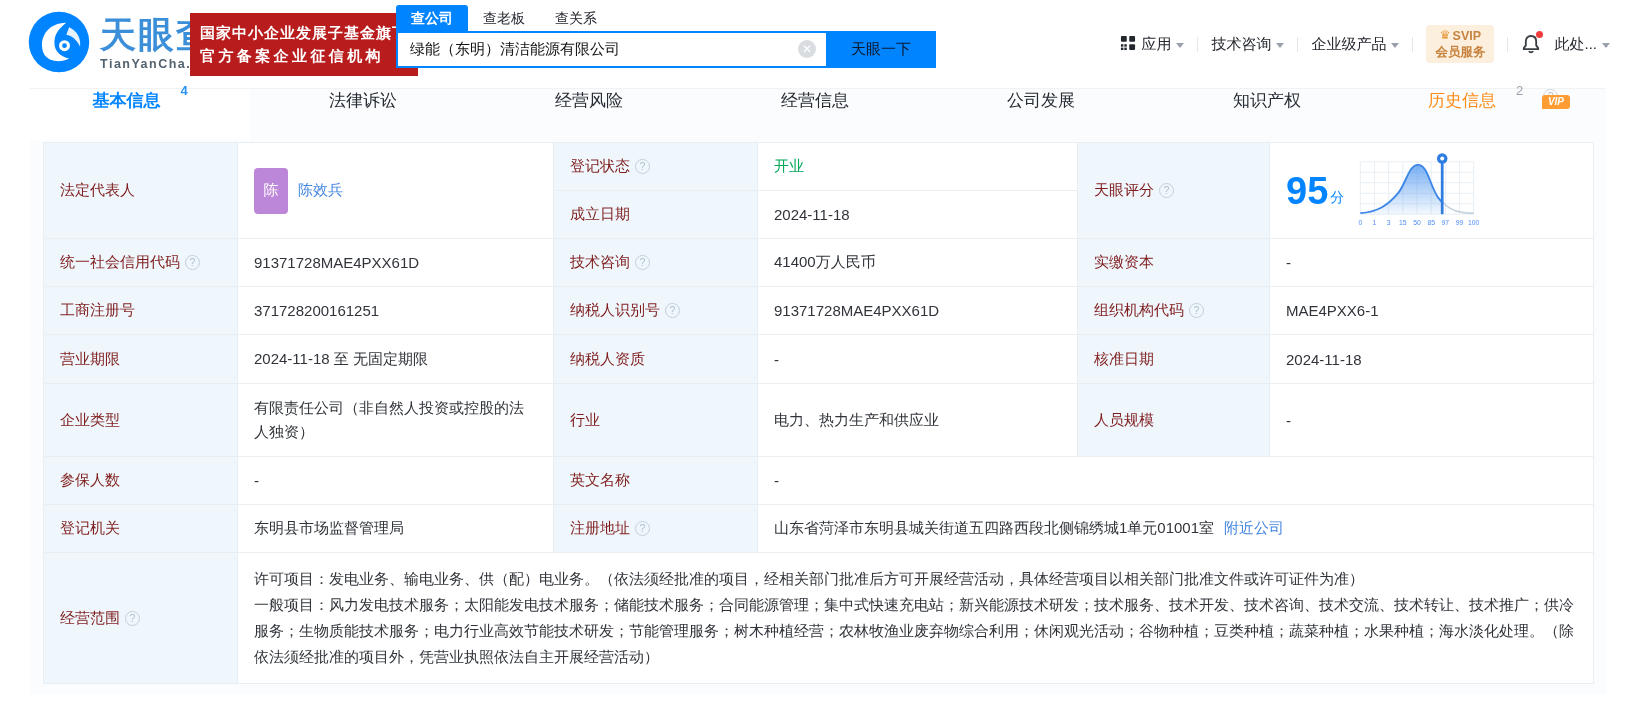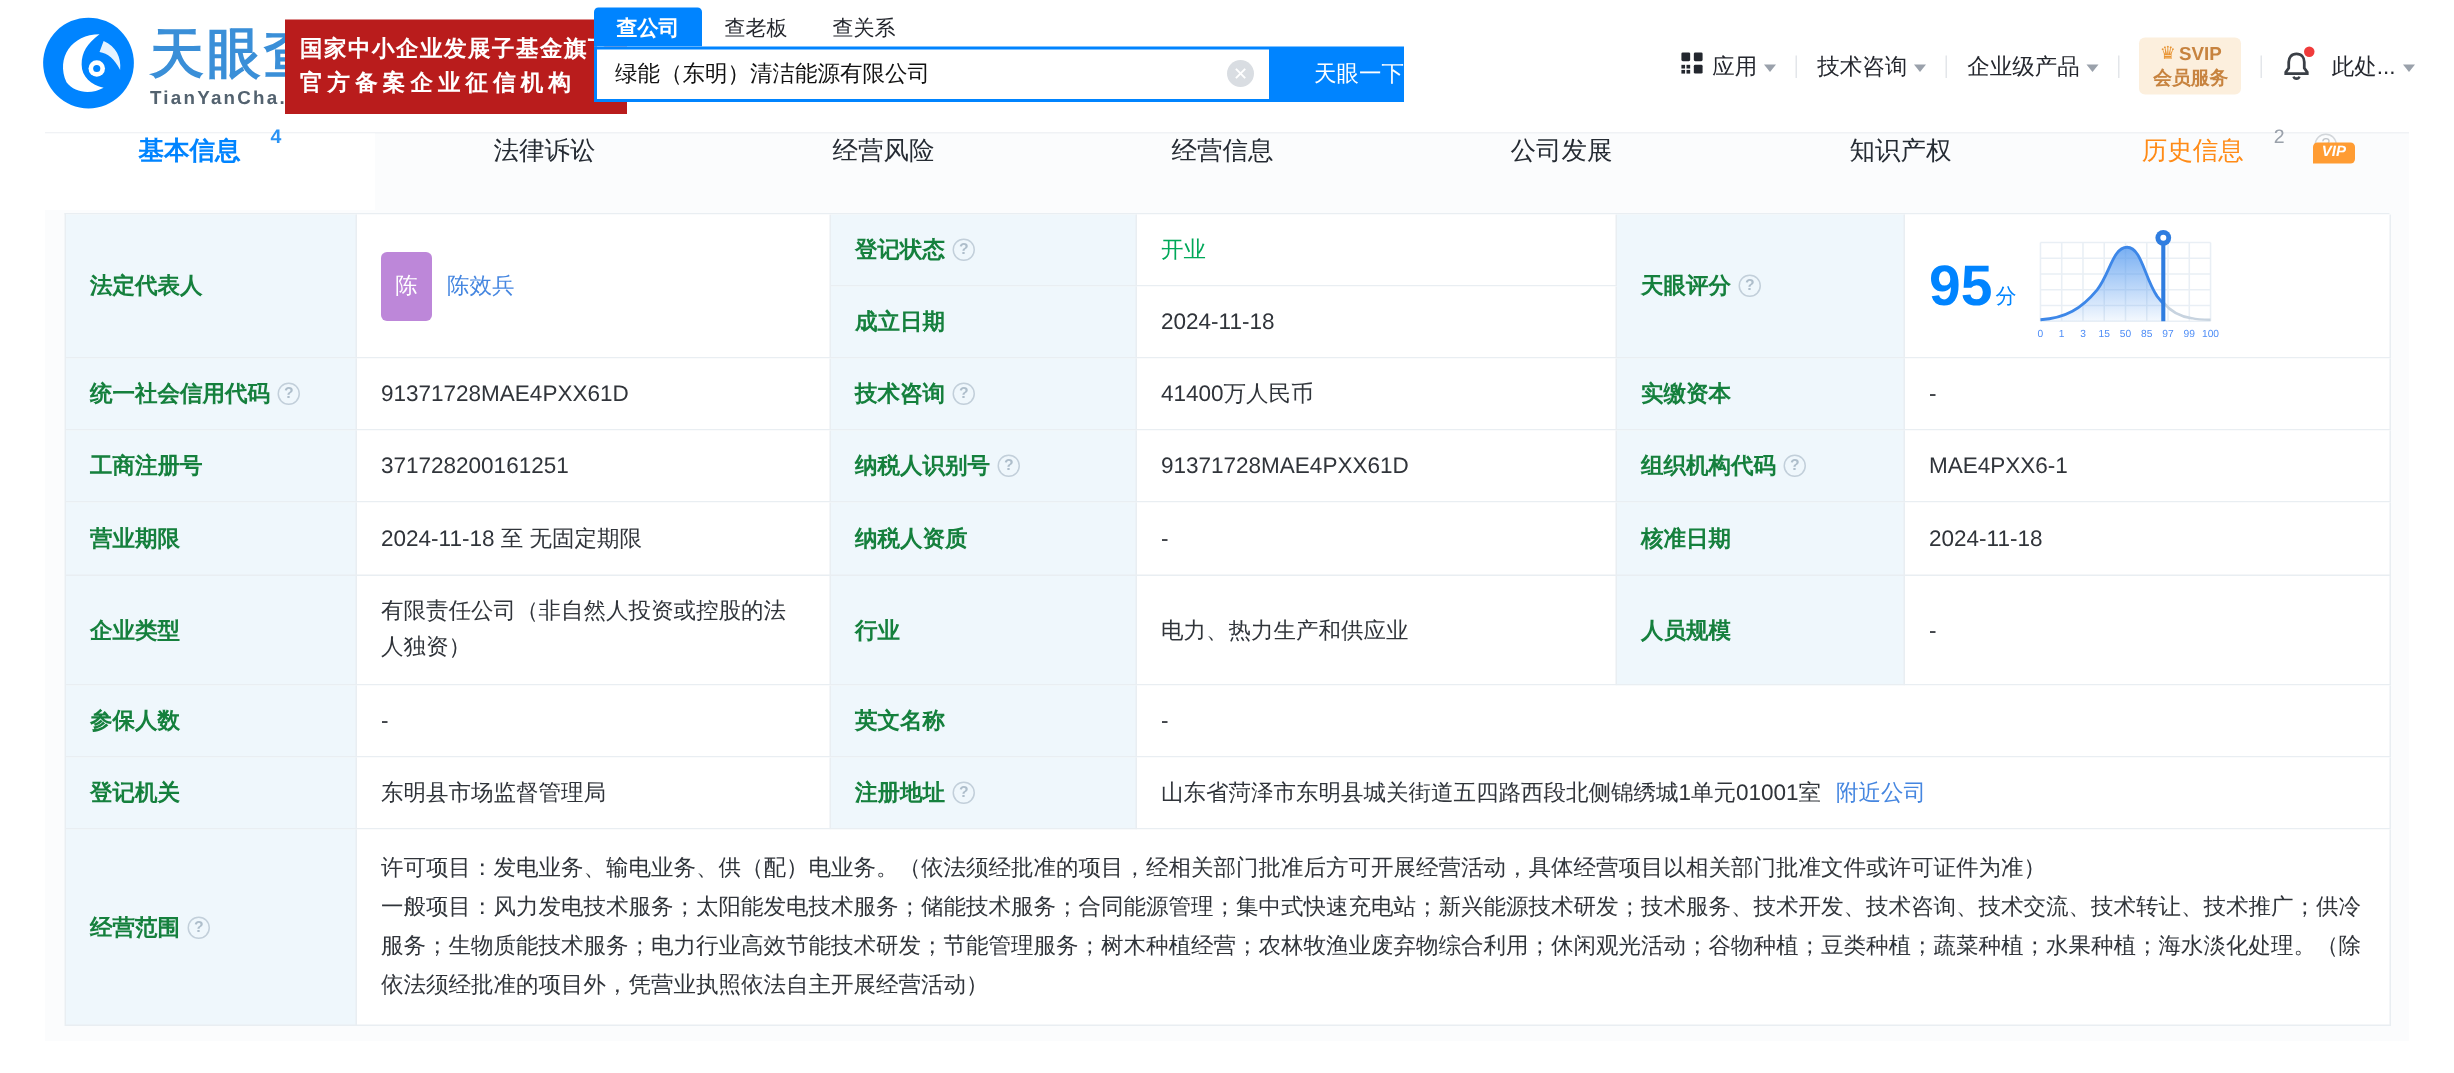--- a/index.html
+++ b/index.html
@@ -20,21 +20,21 @@
   .search-module { position:absolute; left:396px; top:4px; width:540px; }
   .search-tabs { display:flex; height:27px; align-items:flex-end; }
   .s-tab { padding:0 15px; font-size:14px; color:#24272e; line-height:26px; cursor:pointer; }
   .s-tab.active { background:#0084ff; color:#fff; border-radius:3px 3px 0 0; font-weight:bold; }
   .search-row { display:flex; height:37px; }
   .search-box { position:relative; flex:1; }
   .search-box input { width:100%; height:100%; border:2px solid #0084ff; border-right:none;
     font-size:15px; padding:0 34px 0 12px; outline:none; color:#111; font-family:Liberation Serif, serif; }
   .clear-x { position:absolute; right:10px; top:9px; width:18px; height:18px; border-radius:50%;
     background:#d9dde2; color:#fff; font-size:12px; text-align:center; line-height:18px; cursor:pointer; }
-  .search-btn { width:90px; background:#0084ff; color:#ffffff; border:none; font-size:15px; cursor:pointer; font-family:inherit;text-align:right; }
+  .search-btn { width:110px; background:#0084ff; color:#0f172a; border:none; font-size:15px; cursor:pointer; font-family:inherit; }
 
   .nav { position:absolute; right:26px; top:24px; display:flex; align-items:center; gap:13px; height:40px; }
   .nav-item { display:flex; align-items:center; gap:5px; font-size:15px; color:#24272e; cursor:pointer; white-space:nowrap; }
   .caret { width:0; height:0; border-left:4.5px solid transparent; border-right:4.5px solid transparent;
     border-top:5px solid #9aa1ab; margin-top:2px; }
   .nav-divider { width:1px; height:15px; background:#e3e6ea; }
   .svip-badge { background:#fcefdd; border-radius:4px; padding:3px 9px; line-height:1.3; text-align:center; cursor:pointer; }
   .svip-badge .t { font-size:12.5px; font-weight:bold; color:#c7833f; display:flex; align-items:center; gap:2px; justify-content:center;}
   .svip-badge .b { font-size:12.5px; font-weight:bold; color:#c7833f; }
   .crown { color:#e89433; font-size:12px; }
@@ -58,21 +58,21 @@
   .q-icon::after { content:"?"; }
   .tab .q-icon { border-color:#d2d6da; color:#c0c4c9; }
 
   .table-wrap { padding:2px 13px 0; }
   .grid { display:grid; width:1550px; background:#fff;
     grid-template-columns:194px 316px 204px 320px 192px 324px;
     grid-template-rows:48px 48px 48px 48px 49px 73px 48px 48px 131px;
     border-top:1px solid #e9eef2; border-left:1px solid #e9eef2; }
   .cell { border-right:1px solid #e9eef2; border-bottom:1px solid #e9eef2; display:flex;
     align-items:center; font-size:15px; padding:0 16px; background:#fff; overflow:hidden; }
-  .lab { background:#eff7fc; gap:5px; color:#15803d;font-weight:bold; }
+  .lab { background:#eff7fc; gap:5px; color:#7f1d1d; }
   .link { color:#4586e0; cursor:pointer; }
   .green { color:#00a859; }
   .avatar { width:34px; height:46px; background:#bd87d9; color:#fff; border-radius:4px;
     display:flex; align-items:center; justify-content:center; font-size:15px; margin-right:10px; cursor:pointer; flex:none; }
   .score-val { font-size:38px; font-weight:bold; color:#0084ff; line-height:1; }
   .score-unit { font-size:14px; color:#0084ff; margin:14px 10px 0 2px; }
   .wrap2 { line-height:24px; padding:10px 16px; }
   .scope { align-items:flex-start; padding:13px 16px; line-height:26px; white-space:pre-line; font-size:15px; }
 </style>
 </head>

